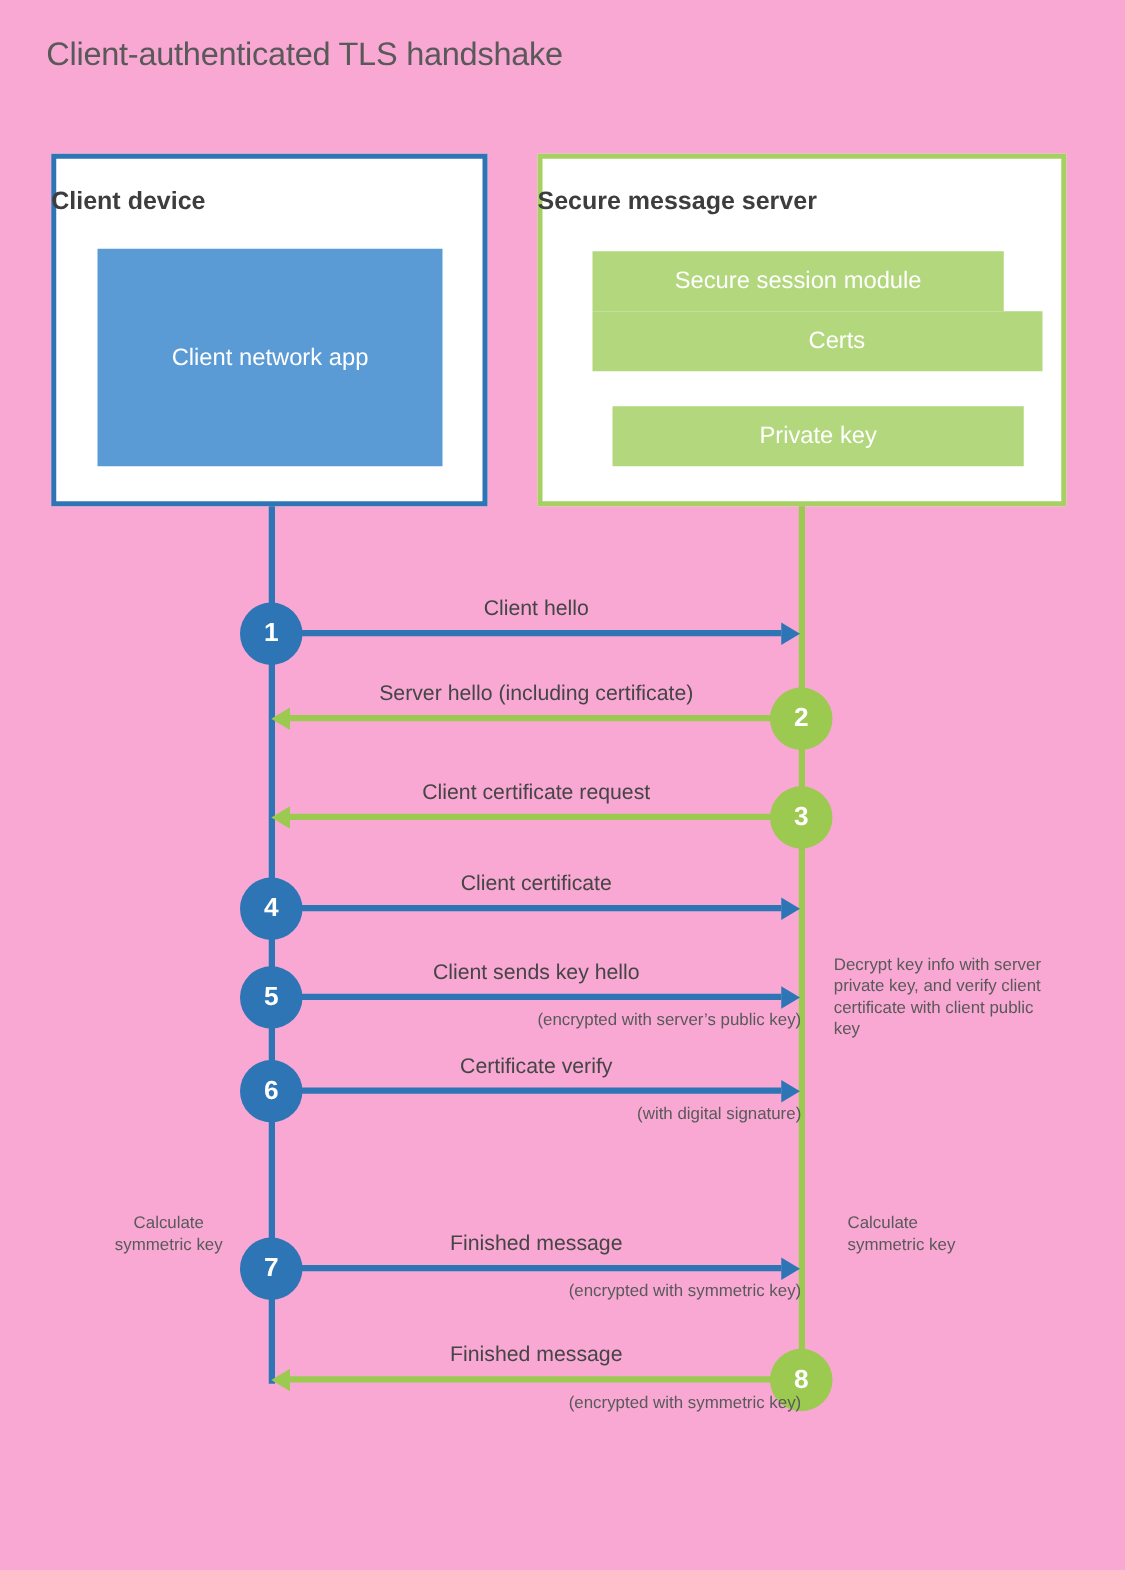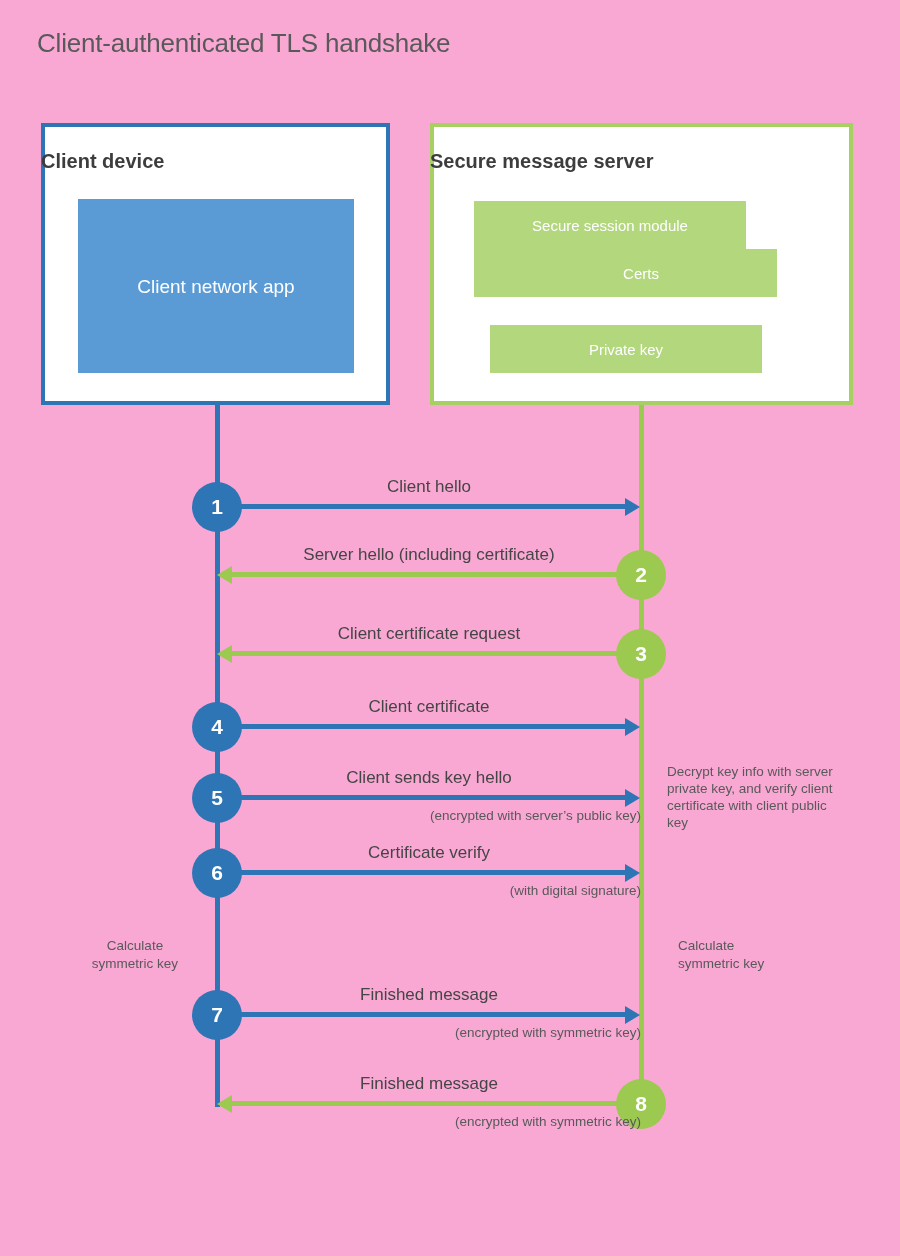--- a/index.html
+++ b/index.html
@@ -13,23 +13,23 @@
   .actor-box{position:absolute;top:123px;height:282px;background:#ffffff;box-sizing:border-box;}
   .client-box{left:41px;width:349px;border:4px solid #2e75b6;}
   .server-box{left:430px;width:423px;border:4px solid #a6d162;}
   .actor-title{position:absolute;top:150px;font-size:20px;font-weight:700;color:#3d3d3d;text-align:left;}
   .client-title{left:41px;width:349px;}
   .server-title{left:430px;width:423px;}
 
   .client-app{position:absolute;left:78px;top:199px;width:276px;height:174px;background:#5b9bd5;
               display:flex;align-items:center;justify-content:center;text-align:center;
               color:#ffffff;font-size:19px;line-height:27px;padding:0 40px;box-sizing:border-box;}
-  .server-bar{position:absolute;left:474px;width:272px;height:48px;background:#b3d77d;
+  .server-bar{position:absolute;left:474px;width:329px;height:48px;background:#b3d77d;
               display:flex;align-items:center;justify-content:center;
-              color:#ffffff;font-size:15px;}
+              color:#ffffff;font-size:19px;}
 
   
   .lifeline{position:absolute;top:405px;width:5px;height:702px;}
   .lifeline.blue{left:215px;background:#2e75b6;}
   .lifeline.green{left:639px;background:#9cc94f;}
 
   
   .msg-label{position:absolute;left:217px;width:424px;text-align:center;
              font-size:17px;color:#454545;}
   .msg-sub{position:absolute;left:217px;width:424px;text-align:right;
@@ -41,21 +41,21 @@
   .arrow-head.right{left:625px;border-left:15px solid #2e75b6;}
   .arrow-head.left{left:217px;border-right:15px solid #9cc94f;}
   .step-badge{position:absolute;width:50px;height:50px;border-radius:50%;
               color:#ffffff;font-size:21px;font-weight:700;line-height:50px;text-align:center;}
   .step-badge.blue{left:192px;background:#2e75b6;}
   .step-badge.green{left:616px;background:#9cc94f;}
 
   
   .side-note{position:absolute;left:667px;top:763px;width:168px;
              font-size:13.5px;line-height:17px;color:#595959;}
-  .calc-note{position:absolute;font-size:13.5px;line-height:18px;color:#595959;}
+  .calc-note{position:absolute;font-size:13.5px;line-height:18px;color:#595959;margin-top:32px;}
   .calc-left{left:80px;top:937px;width:110px;text-align:center;}
   .calc-right{left:678px;top:937px;width:120px;text-align:left;}
 </style>
 </head>
 <body>
 
 <div class="canvas">
 
   <div class="page-title">Client-authenticated TLS handshake</div>
 

